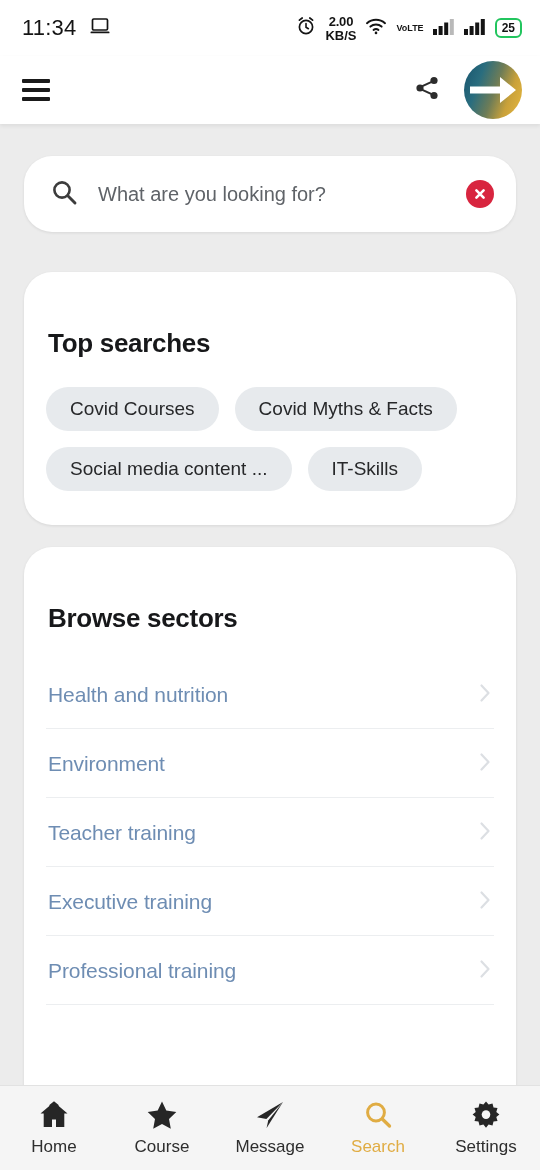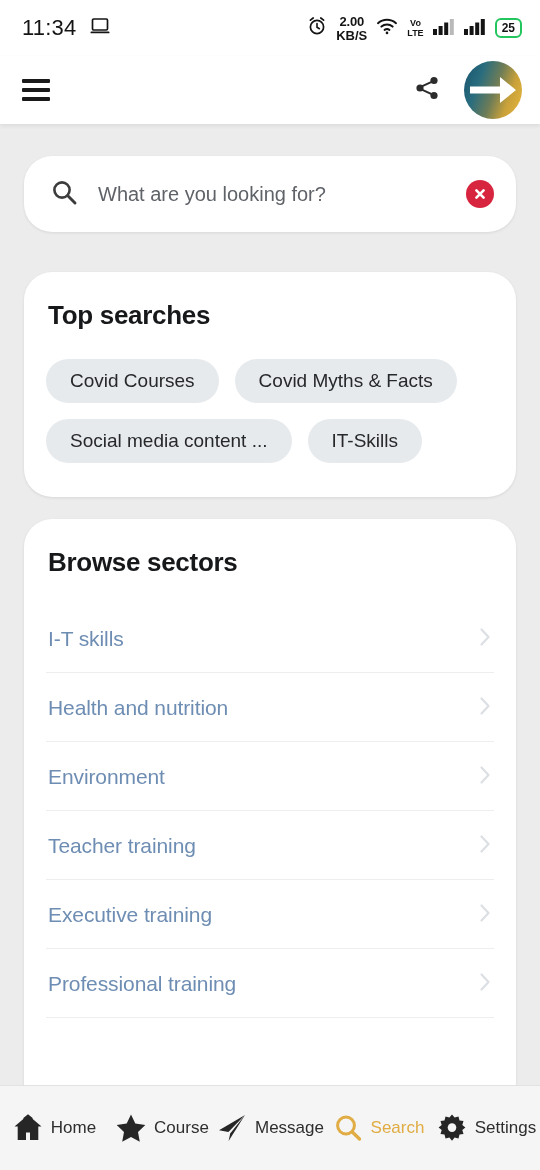--- a/index.html
+++ b/index.html
@@ -47,21 +47,21 @@
     display: flex;
     flex-direction: column;
     align-items: center;
     line-height: 1;
     color: #141414;
   }
   .net-speed .val { font-size: 13px; font-weight: 700; letter-spacing: -0.2px; }
   .net-speed .unit { font-size: 13px; font-weight: 700; margin-top: 1px; }
   .volte {
     display: flex;
-    flex-direction: column;
+    flex-direction: row;
     align-items: center;
     line-height: 1;
     color: #141414;
     font-weight: 700;
   }
   .volte .a { font-size: 9px; }
   .volte .b { font-size: 9px; margin-top: 1px; }
   .battery {
     border: 2px solid #22c55e;
     border-radius: 6px;
@@ -171,20 +171,21 @@
   .top-searches {
     margin-top: 40px;
     padding: 28px 22px 34px 22px;
   }
   .section-title {
     font-size: 26px;
     font-weight: 700;
     color: #17181a;
     letter-spacing: -0.3px;
     margin-left: 2px;
+    margin-top: 28px;
   }
   .chip-rows { margin-top: 28px; }
   .chip-row {
     display: flex;
     gap: 16px;
     margin-bottom: 16px;
   }
   .chip-row:last-child { margin-bottom: 0; }
   .chip {
     background: #e7eaed;
@@ -228,20 +229,21 @@
     height: 85px;
     background: #f5f5f5;
     border-top: 1px solid #e2e2e2;
     display: flex;
     align-items: center;
     z-index: 10;
   }
   .nav-item {
     flex: 1 1 0;
     display: flex;
+    flex-direction: column;
     align-items: center;
     justify-content: center;
     gap: 7px;
     cursor: pointer;
   }
   .nav-icon { display: block; height: 30px; }
   .nav-label {
     font-size: 17px;
     color: #2e2e2e;
   }
@@ -355,28 +357,20 @@
         <span class="chip">Social media content ...</span>
         <span class="chip">IT-Skills</span>
       </div>
     </div>
   </div>
 
   <div class="card browse-sectors">
     <div class="section-title">Browse sectors</div>
     <div class="sector-list">
 
-      <div class="sector-item">
-        <span class="sector-label">I-T skills</span>
-        <span class="chevron">
-          <svg width="14" height="22" viewBox="0 0 14 22">
-              <path d="M3.5 3.5 10.5 11 3.5 18.5" fill="none" stroke="#dcdfe3" stroke-width="2.2" stroke-linecap="round" stroke-linejoin="round"></path>
-            </svg>
-        </span>
-      </div>
 
       <div class="sector-item">
         <span class="sector-label">Health and nutrition</span>
         <span class="chevron">
           <svg width="14" height="22" viewBox="0 0 14 22">
               <path d="M3.5 3.5 10.5 11 3.5 18.5" fill="none" stroke="#dcdfe3" stroke-width="2.2" stroke-linecap="round" stroke-linejoin="round"></path>
             </svg>
         </span>
       </div>
 

